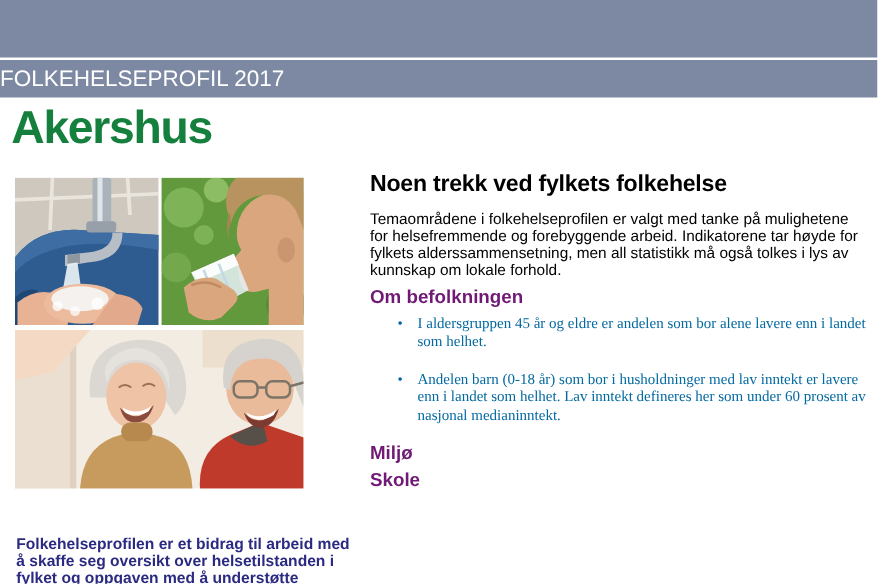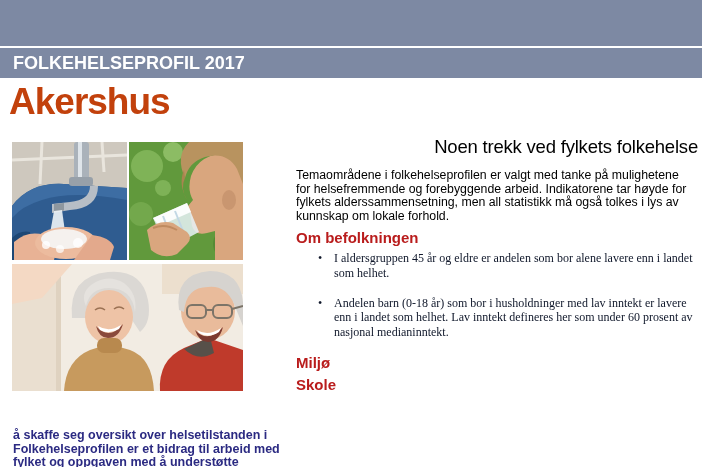--- a/index.html
+++ b/index.html
@@ -15,26 +15,26 @@
   .top-banner {
     position: absolute; left: 0; top: 0; width: 702px; height: 46px;
     background: #7d89a3;
   }
   .title-bar {
     position: absolute; left: 0; top: 48px; width: 702px; height: 30px;
     background: #7d89a3;
     display: flex; align-items: center;
   }
   .title-bar .doc-title {
-    color: #ffffff; font-weight: bold; font-size: 18px;
-    padding-left: 13px; letter-spacing: 0px; white-space: nowrap;
+    color: #ffffff; font-weight: normal; font-size: 18px;
+    letter-spacing: 0px; white-space: nowrap;
   }
   .region-title {
     position: absolute; left: 9px; top: 82px;
-    color: #c2410c; font-weight: bold; font-size: 37px; line-height: 40px;
+    color: #15803d; font-weight: bold; font-size: 37px; line-height: 40px;
     letter-spacing: -1px;
   }
 
   
   .photo { position: absolute; overflow: hidden; }
   .photo svg { display: block; }
   .photo-handwash { left: 12px; top: 142px; width: 115px; height: 118px; }
   .photo-boy      { left: 129px; top: 142px; width: 114px; height: 118px; }
   .photo-couple   { left: 12px; top: 264px; width: 231px; height: 127px; }
 
@@ -44,41 +44,40 @@
     color: #2b2a82; font-weight: bold; font-size: 12.5px; line-height: 13.5px;
   }
   .left-blurb div { white-space: nowrap; }
 
   
   .main-col {
     position: absolute; left: 296px; top: 136px; width: 402px;
   }
   .main-heading {
     margin: 0 0 11px 0;
-    font-size: 18.5px; font-weight: normal; color: #000;
+    font-size: 18.5px; font-weight: bold; color: #000;
     letter-spacing: -0.2px;
-    text-align: right;
   }
   .intro {
     margin: 0 0 6px 0; width: 398px;
     font-size: 12.3px; line-height: 13.6px; color: #000;
   }
   .section { margin: 0; }
   .section-title {
     margin: 0 0 5px 0;
-    font-size: 15px; font-weight: bold; color: #b91c1c;
+    font-size: 15px; font-weight: bold; color: #701a75;
   }
   .bullets {
     list-style: none;
     margin: 0 0 15px 0; padding: 0 0 0 38px;
   }
   .bullet {
     position: relative;
     font-family: "Liberation Serif", serif;
-    font-size: 12px; line-height: 14.6px; color: #0f172a;
+    font-size: 12px; line-height: 14.6px; color: #0369a1;
     margin: 0 0 4px 0;
   }
   .bullet::before {
     content: "\2022";
     position: absolute; left: -16px; top: 0;
   }
 </style>
 </head>
 <body>
 
@@ -161,22 +160,22 @@
       <rect x="175" y="41" width="19" height="13" rx="5" fill="none" stroke="#7c7468" stroke-width="2"></rect>
       <rect x="201" y="41" width="19" height="13" rx="5" fill="none" stroke="#7c7468" stroke-width="2"></rect>
       <line x1="194" y1="46" x2="201" y2="46" stroke="#7c7468" stroke-width="2"></line>
       <line x1="220" y1="45" x2="231" y2="42" stroke="#7c7468" stroke-width="2"></line>
       <path d="M183,66 Q196,80 211,63 Q207,78 196,78 Q187,78 183,66 Z" fill="#7c3a30"></path>
       <path d="M185,66 Q196,73 209,64 L207,68 Q196,75 187,69 Z" fill="#ffffff"></path>
     </svg>
   </div>
 
   <div class="left-blurb">
+    <div>Folkehelseprofilen er et bidrag til arbeid med</div>
     <div>å skaffe seg oversikt over helsetilstanden i</div>
-    <div>Folkehelseprofilen er et bidrag til arbeid med</div>
     <div>fylket og oppgaven med å understøtte</div>
   </div>
 
   <div class="main-col">
     <h1 class="main-heading">Noen trekk ved fylkets folkehelse</h1>
     <p class="intro">Temaområdene i folkehelseprofilen er valgt med tanke på mulighetene for helsefremmende og forebyggende arbeid. Indikatorene tar høyde for fylkets alderssammensetning, men all statistikk må også tolkes i lys av kunnskap om lokale forhold.</p>
 
     <div class="section">
       <h2 class="section-title">Om befolkningen</h2>
       <ul class="bullets">

